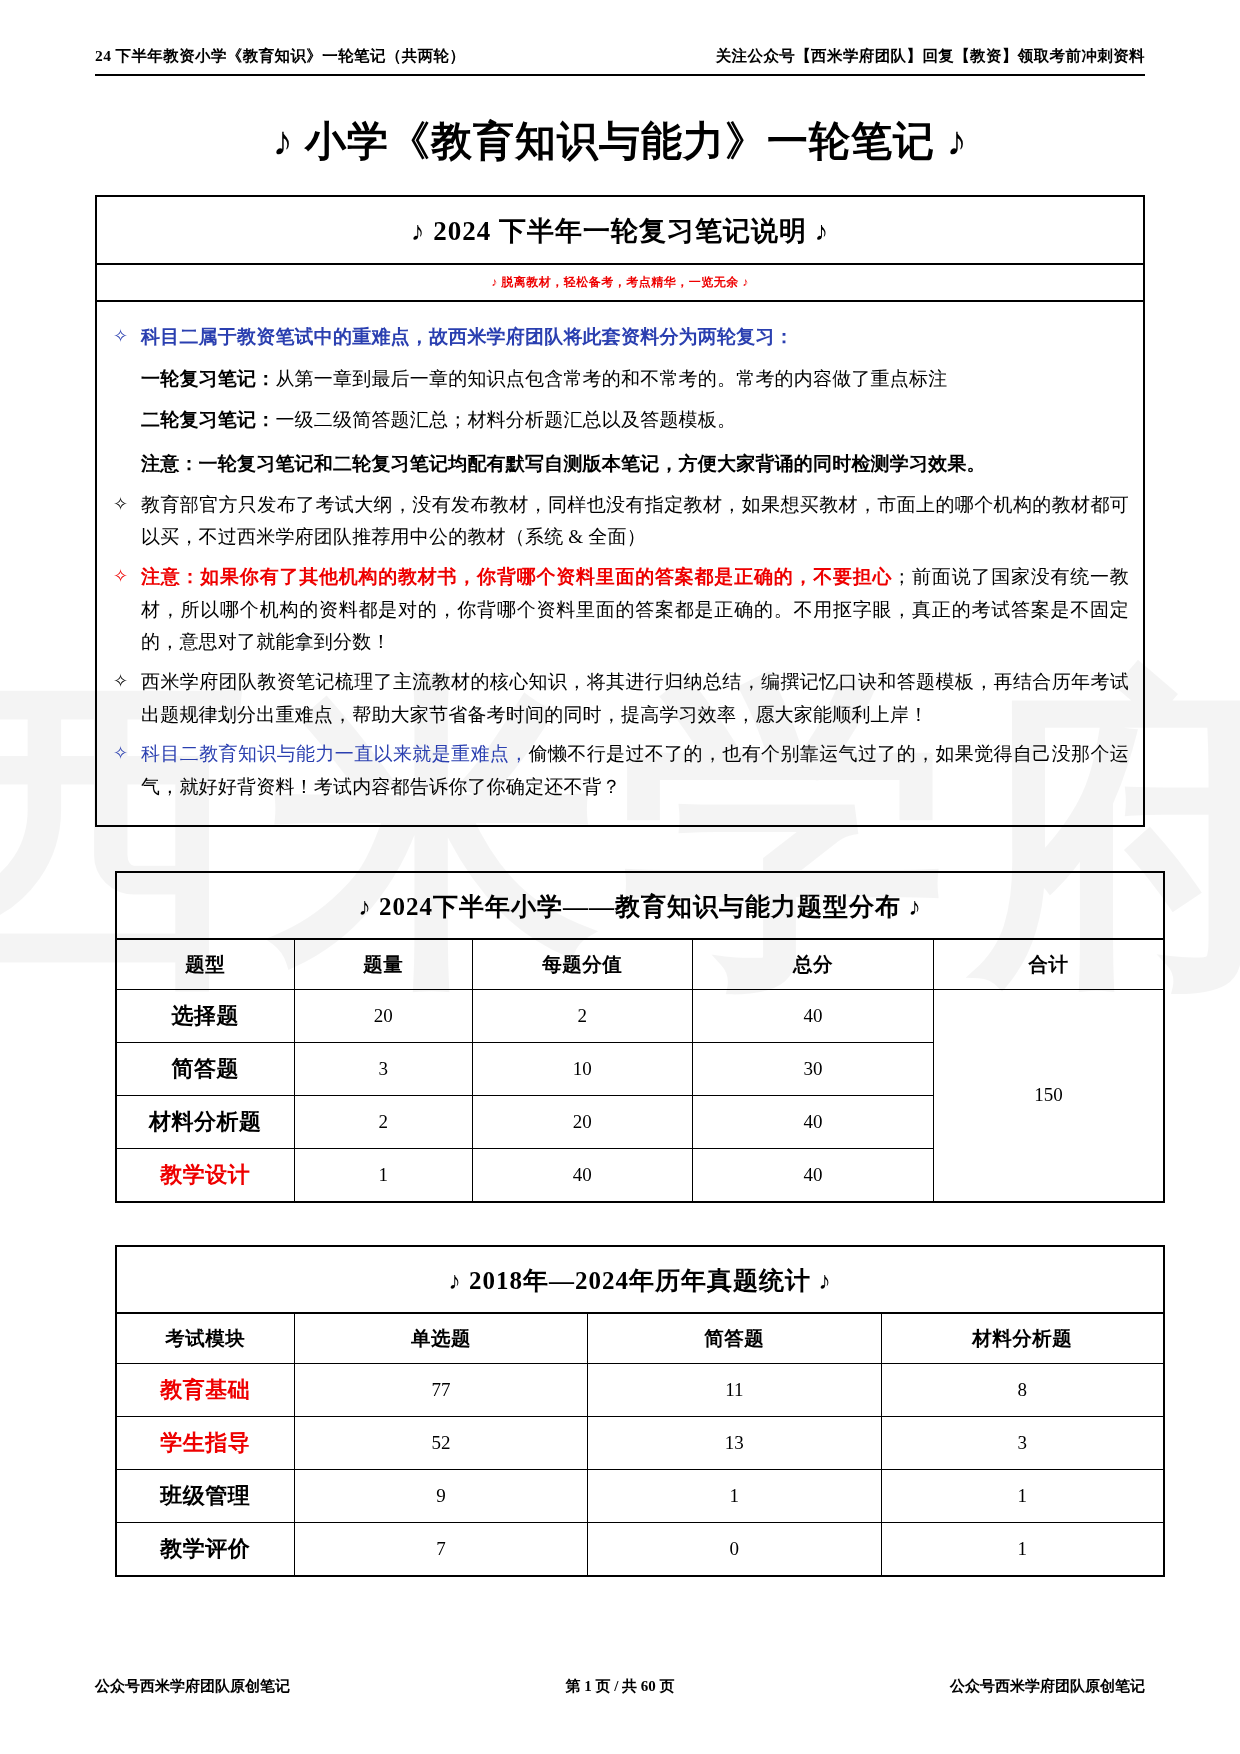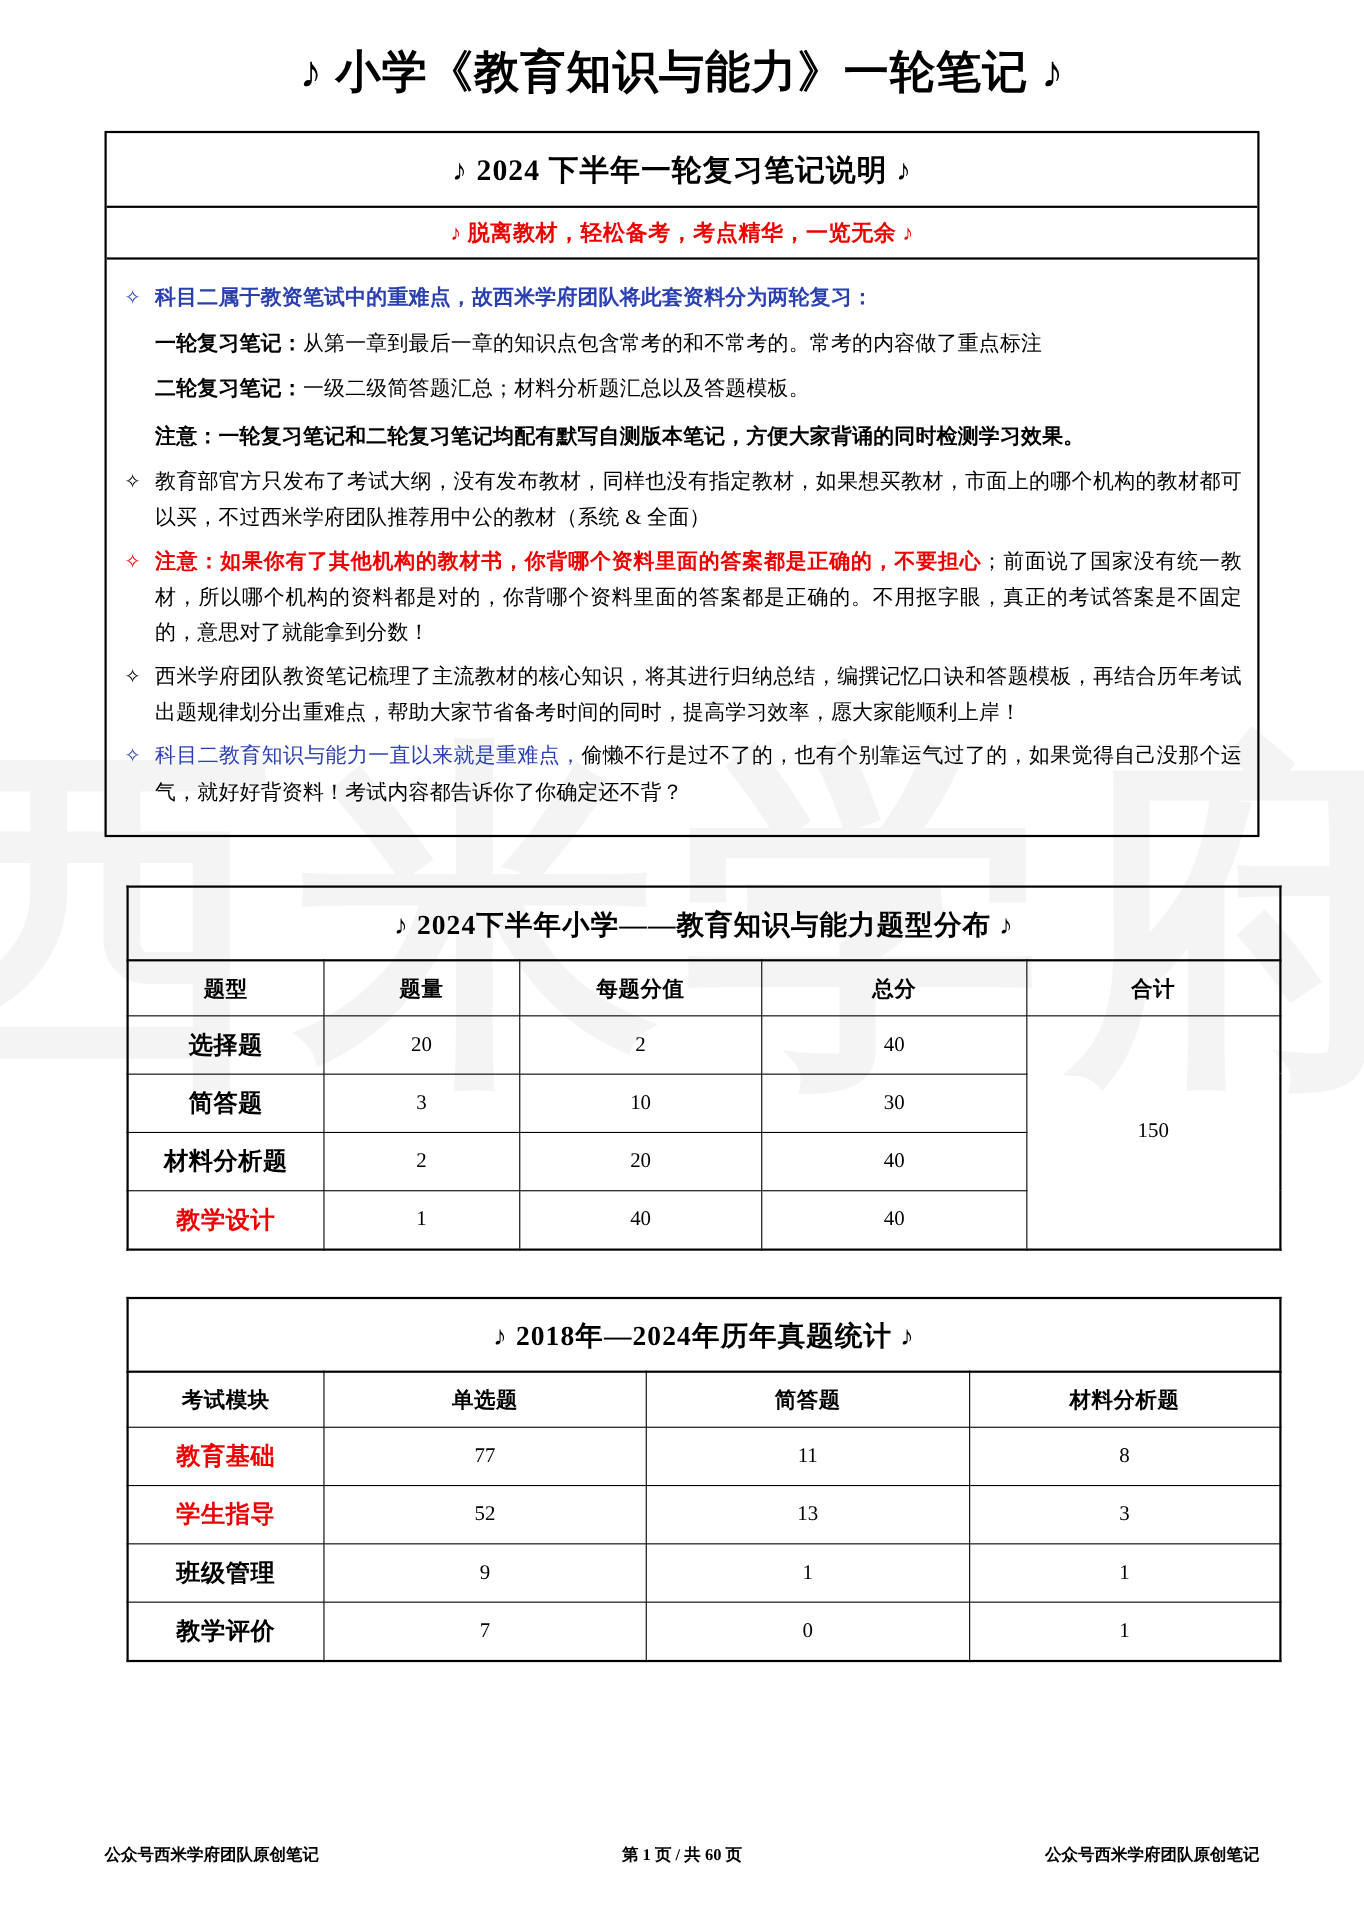--- a/index.html
+++ b/index.html
@@ -79,21 +79,21 @@
     text-align: center;
     font-size: 27px;
     font-weight: 700;
     padding: 16px 0 14px 0;
     border-bottom: 2px solid #000;
     letter-spacing: 1px;
   }
   .panel-sub {
     text-align: center;
     color: #ee0000;
-    font-size: 20px;
+    font-size: 12px;
     font-weight: 700;
     padding: 9px 0 9px 0;
     border-bottom: 2px solid #000;
     letter-spacing: .5px;
   }
   .panel-body {
     padding: 12px 14px 14px 14px;
   }
 
   
@@ -210,20 +210,24 @@
 </style>
 </head>
 <body>
 
 <div class="watermark">
   <span>西米学府</span>
 </div>
 
 <div class="page">
 
+  <div class="runhead">
+    <div class="rh-left">24 下半年教资小学《教育知识》一轮笔记（共两轮）</div>
+    <div class="rh-right">关注公众号【西米学府团队】回复【教资】领取考前冲刺资料</div>
+  </div>
 
   <div class="doc-title">♪ 小学《教育知识与能力》一轮笔记 ♪</div>
 
   <div class="panel">
 
     <div class="panel-title">♪ 2024 下半年一轮复习笔记说明 ♪</div>
     <div class="panel-sub">♪ 脱离教材，轻松备考，考点精华，一览无余 ♪</div>
 
     <div class="panel-body">
 

